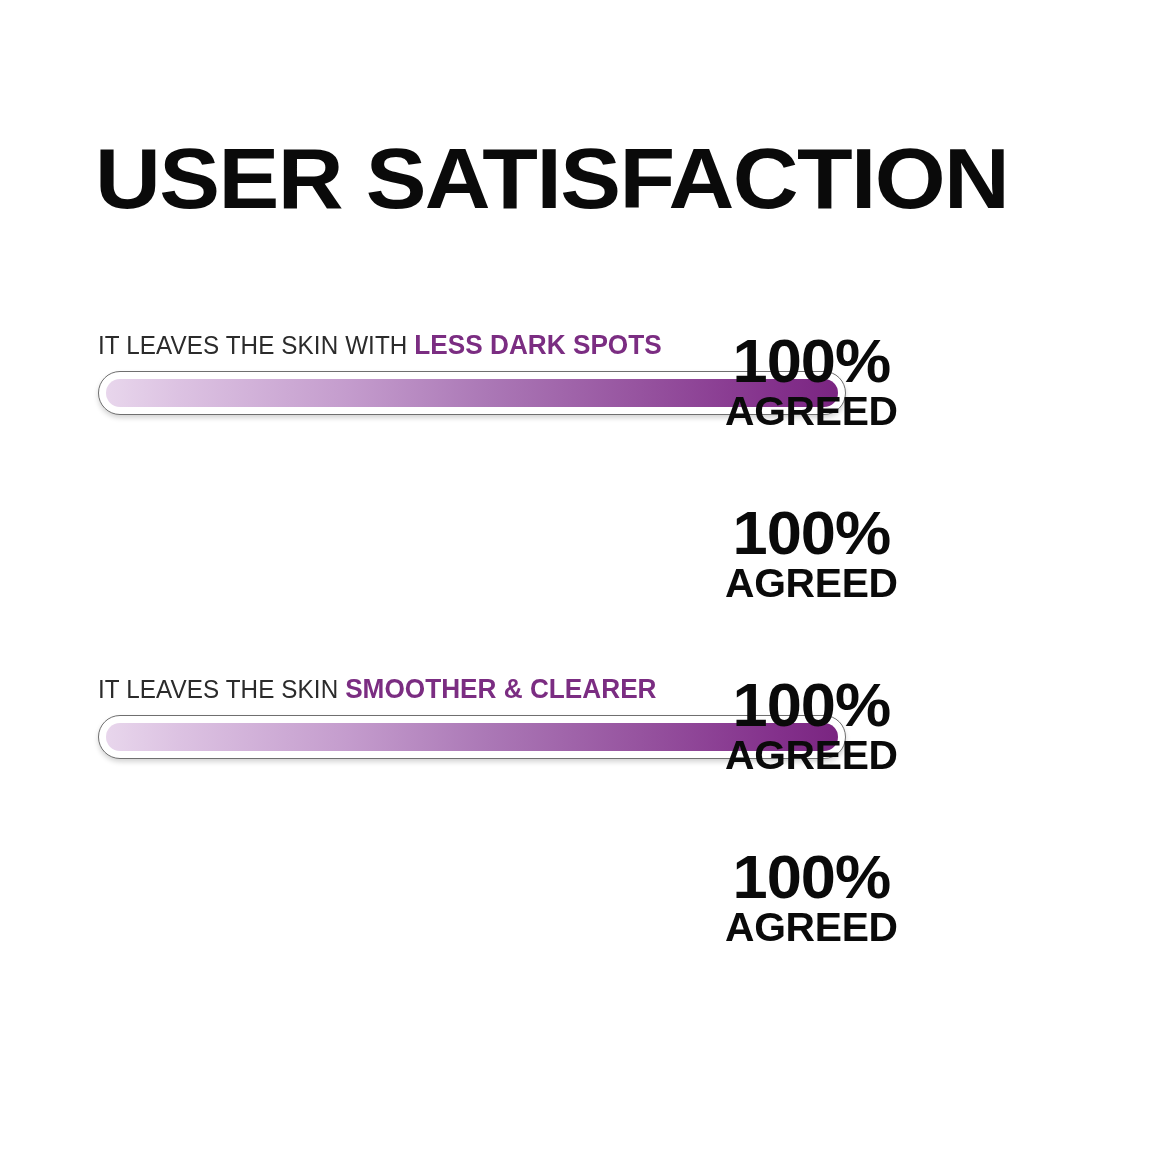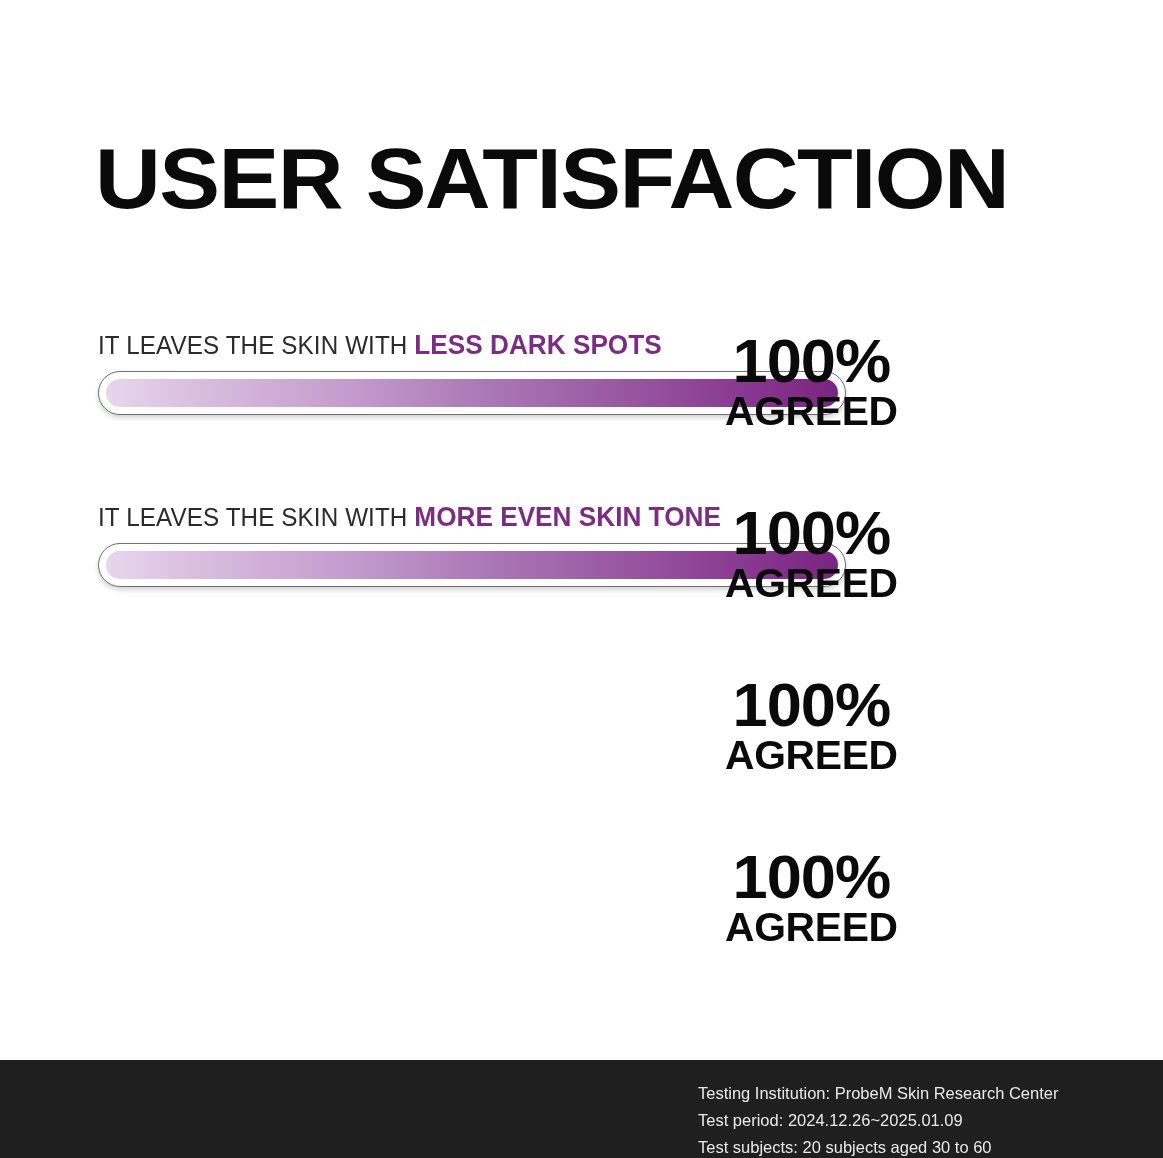--- a/index.html
+++ b/index.html
@@ -165,49 +165,42 @@
           <div class="bar-fill" style="width: calc(100% - 14px);"></div>
         </div>
       </div>
       <div class="row-right">
         <div class="pct">100%</div>
         <div class="agreed">AGREED</div>
       </div>
     </div>
 
     <div class="row">
+      <div class="row-right">
+        <div class="pct">100%</div>
+        <div class="agreed">AGREED</div>
+      </div>
+    </div>
+
+    <div class="row">
       <div class="row-left">
-        <div class="row-label"><span>IT LEAVES THE SKIN WITH </span><span class="highlight">MORE EVEN SKIN TONE</span></div>
+        <div class="row-label"><span>IT LEAVES THE SKIN </span><span class="highlight">SMOOTHER &amp; CLEARER</span></div>
         <div class="bar-track">
           <div class="bar-fill" style="width: calc(100% - 14px);"></div>
         </div>
       </div>
       <div class="row-right">
         <div class="pct">100%</div>
         <div class="agreed">AGREED</div>
       </div>
     </div>
 
     <div class="row">
       <div class="row-right">
         <div class="pct">100%</div>
         <div class="agreed">AGREED</div>
       </div>
     </div>
 
-    <div class="row">
-      <div class="row-right">
-        <div class="pct">100%</div>
-        <div class="agreed">AGREED</div>
-      </div>
-    </div>
-
   </div>
 
-  <div class="footer">
-    <div class="footer-text">
-      <div class="footer-line">Testing Institution: ProbeM Skin Research Center</div>
-      <div class="footer-line">Test period: 2024.12.26~2025.01.09</div>
-      <div class="footer-line">Test subjects: 20 subjects aged 30 to 60</div>
-    </div>
-  </div>
 
 </div>
 
 </body></html>

